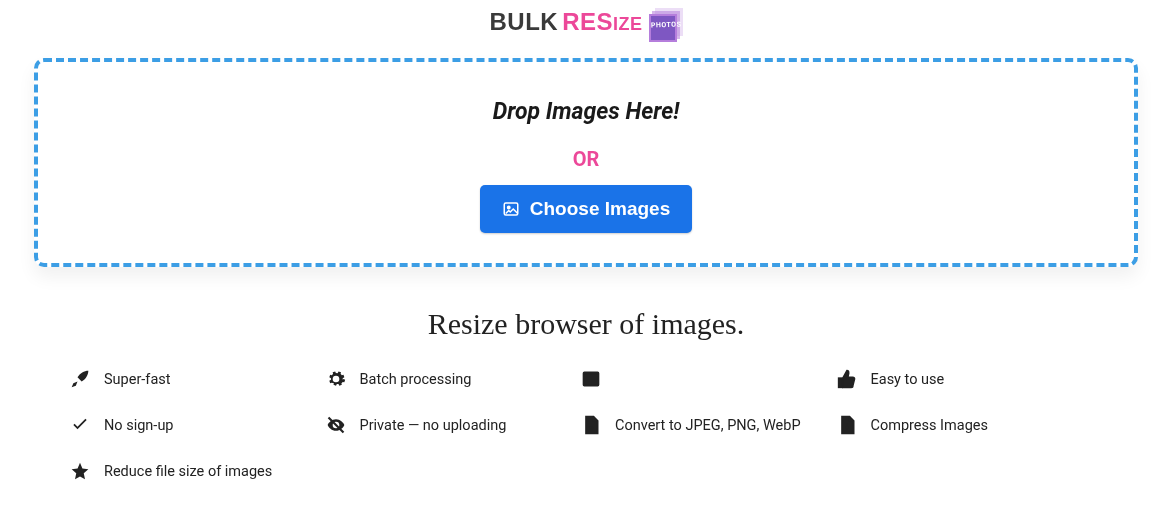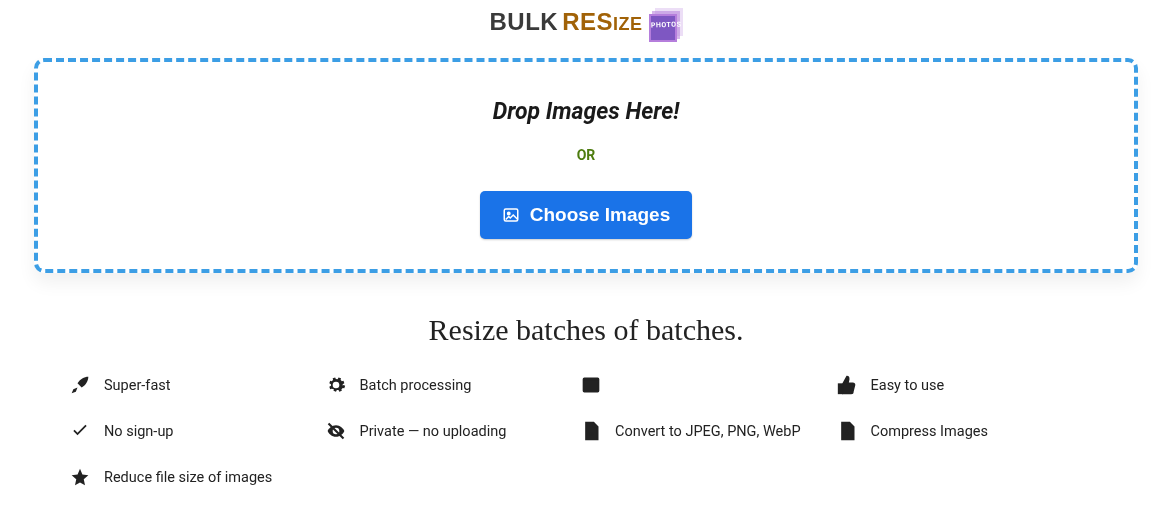--- a/index.html
+++ b/index.html
@@ -16,21 +16,21 @@
   }
   .logo {
     display: inline-flex;
     gap: 4px;
     font-weight: 800;
     font-size: 24px;
     letter-spacing: 0.5px;
     color: #222;
   }
   .logo .bulk { font-family: "Segoe UI", Arial, sans-serif; font-weight: 900; color:#3a3a3a; }
-  .logo .resize { font-family: Arial, sans-serif; font-weight:700; color:#a16207; }
+  .logo .resize { font-family: Arial, sans-serif; font-weight:700; color:#ec4899; }
   .logo .resize .big{ font-size:24px; }
   .logo .resize .sm{ font-size:18px; }
   .photos-badge {
     position: relative;
     width: 36px; height: 34px;
     display: inline-block;
   }
   .photos-badge .sq {
     position:absolute;
     width:28px; height:28px;
@@ -54,24 +54,24 @@
     background:#fff;
   }
   .dropzone h2 {
     font-size: 23px;
     font-weight: 700;
     color:#1a1a1a;
     margin-bottom: 22px;
     font-style: italic;
   }
   .dropzone .or {
-    font-size: 14px;
+    font-size: 20px;
     font-weight:700;
-    color:#4d7c0f;
-    margin-bottom: 28px;
+    color:#ec4899;
+    margin-bottom: 14px;
   }
   .choose-btn {
     display:inline-flex;
     align-items:center;
     gap:10px;
     background:#1a73e8;
     color:#fff;
     border:none;
     border-radius:5px;
     padding: 13px 22px;
@@ -131,21 +131,21 @@
       <svg viewBox="0 0 24 24" fill="none" stroke="#fff" stroke-width="2">
         <rect x="3" y="4" width="18" height="16" rx="2"></rect>
         <circle cx="9" cy="10" r="1.6" fill="#fff"></circle>
         <path d="M21 18l-6-6-4 4-2-2-4 4" stroke="#fff"></path>
       </svg>
     </span>
     <span>Choose Images</span>
   </button>
 </div>
 
-<div class="tagline">Resize batches of batches.</div>
+<div class="tagline">Resize browser of images.</div>
 
 <div class="features">
 
   <div class="feat">
     <svg viewBox="0 0 24 24">
         <path d="M2 22l5-2 2-5-5 2-2 5zm20-20c-5 0-10 3-13 8l5 5c5-3 8-8 8-13zM9 11l4 4"></path>
       </svg>
     <span>Super-fast</span>
   </div>
   <div class="feat">

